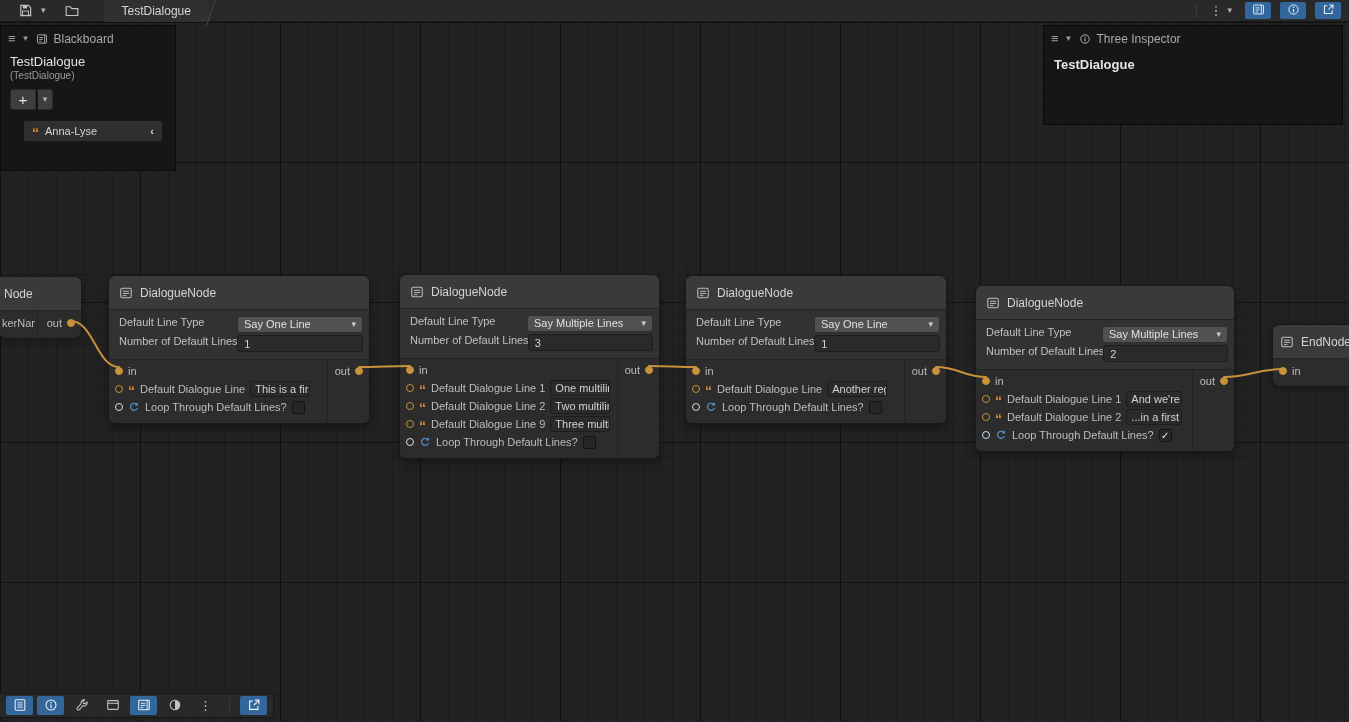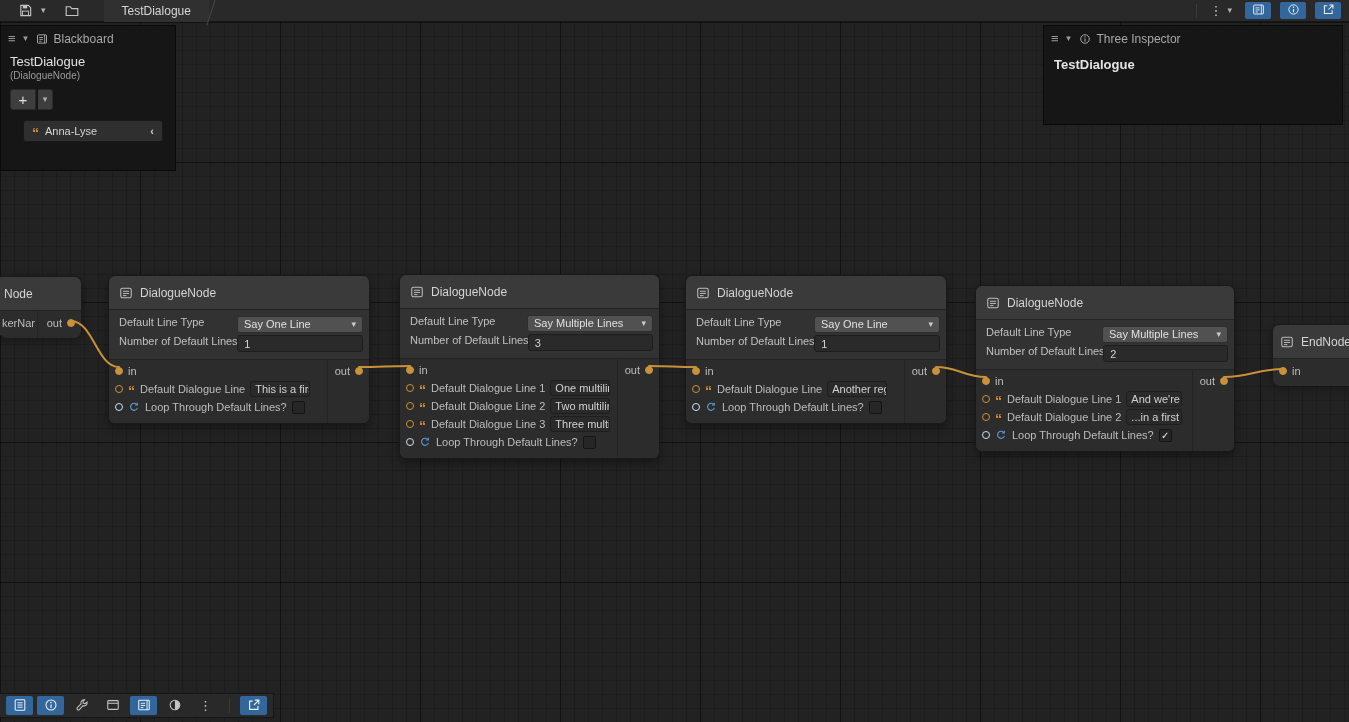--- a/index.html
+++ b/index.html
@@ -230,21 +230,21 @@
     <span class="hamburger">≡</span>
     <span class="collapse">▼</span>
     <span class="panel-icon">
         <svg width="12" height="12">
           <use href="#i-board"></use>
         </svg>
       </span>
     <span>Blackboard</span>
   </div>
   <div class="bb-title">TestDialogue</div>
-  <div class="bb-sub">(DialogueNode)</div>
+  <div class="bb-sub">(TestDialogue)</div>
   <div class="bb-addrow">
     <div class="bb-add">
         <span>+</span>
       </div>
     <div class="bb-add-arrow">
         <span class="dd-caret">▾</span>
       </div>
   </div>
   <div class="bb-field">
     <span class="quote-ic">“</span>
@@ -386,21 +386,21 @@
         <span class="dot"></span>
         <span class="quote-ic">“</span>
         <span class="port-label">Default Dialogue Line 2</span>
         <div class="minifield" style="width:60px">
             <span>Two multiline</span>
           </div>
       </div>
       <div class="port-row">
         <span class="dot"></span>
         <span class="quote-ic">“</span>
-        <span class="port-label">Default Dialogue Line 3</span>
+        <span class="port-label">Default Dialogue Line 9</span>
         <div class="minifield" style="width:60px">
             <span>Three multili</span>
           </div>
       </div>
       <div class="port-row">
         <span class="dot bool"></span>
         <span class="loop-ic">
             <svg width="12" height="12">
               <use href="#i-loop"></use>
             </svg>

